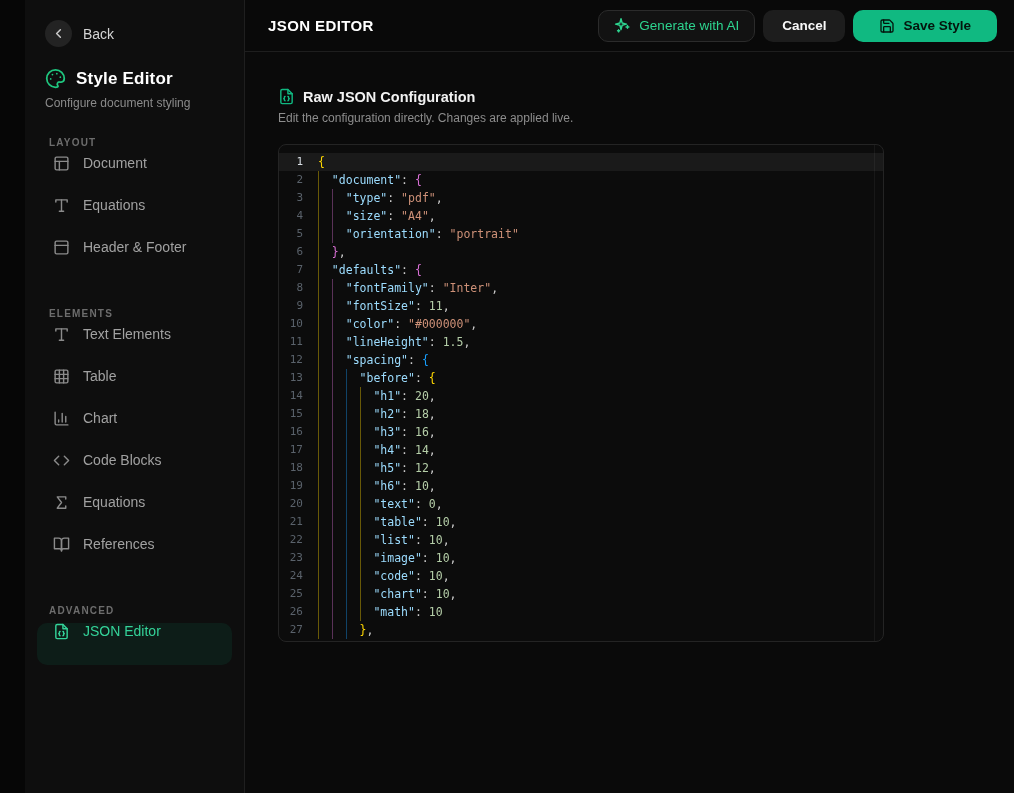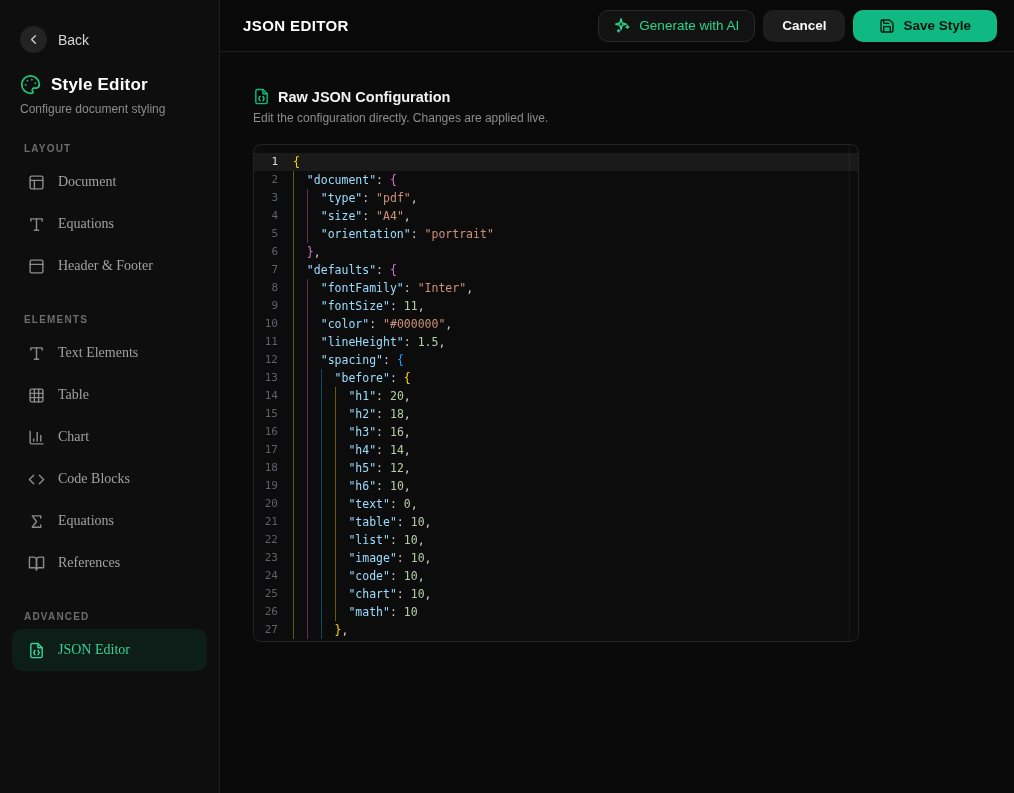--- a/index.html
+++ b/index.html
@@ -1,30 +1,30 @@
 <!DOCTYPE html>
 <html><head>
 <meta charset="utf-8">
 <style>
   * { margin:0; padding:0; box-sizing:border-box; }
   html,body { width:1014px; height:793px; overflow:hidden; }
   body { background:#060606; font-family:"Liberation Sans", sans-serif; color:#e5e5e5; }
   .app { display:flex; width:100%; height:100%; }
 
   
-  .sidebar { width:220px; flex:none; background:#0e0e0e; border-right:1px solid #1f1f1f; padding:26px 12px 0; }
+  .sidebar { width:220px; flex:none; background:#0e0e0e; border-right:1px solid #1f1f1f; padding:20px 12px 0;margin-left:25px; }
   .back-row { display:flex; align-items:center; gap:11px; margin-left:8px; cursor:pointer; }
   .back-circle { width:27px; height:27px; border-radius:50%; background:#232323; display:flex; align-items:center; justify-content:center; color:#c9c9c9; }
   .back-label { font-size:14px; color:#d4d4d4; }
   .side-title-row { display:flex; align-items:center; gap:10px; margin:21px 0 0 8px; }
   .side-title-row h1 { font-size:17px; font-weight:700; color:#ffffff; letter-spacing:.2px; }
   .palette { color:#1fc77f; }
   .side-subtitle { margin:7px 0 0 8px; font-size:12px; color:#8b8b8b; }
   .sec-label { margin:27px 0 7px 12px; font-size:10px; font-weight:700; letter-spacing:1.2px; color:#6d6d6d; }
-  .nav-item { height:42px; display:flex; align-items:center; gap:13px; padding-left:16px; border-radius:10px; color:#a1a1a1; font-size:14px; cursor:pointer;font-family:Liberation Serif, serif; }
+  .nav-item { height:42px; display:flex; gap:13px; padding-left:16px; border-radius:10px; color:#a1a1a1; font-size:14px; cursor:pointer; }
   .nav-item .icn { color:#8b8b8b; display:flex; }
   .nav-item.active { background:rgba(16,185,129,.09); color:#34d399; }
   .nav-item.active .icn { color:#34d399; }
   .icn svg { display:block; }
 
   
   .main { flex:1; display:flex; flex-direction:column; background:#0a0a0a; min-width:0; }
   .topbar { height:52px; flex:none; display:flex; align-items:center; justify-content:space-between; padding:0 17px 0 23px; border-bottom:1px solid #1e1e1e; background:#090909; }
   .topbar h2 { font-size:15px; font-weight:700; color:#ffffff; letter-spacing:.4px; }
   .actions { display:flex; align-items:center; gap:8px; }

